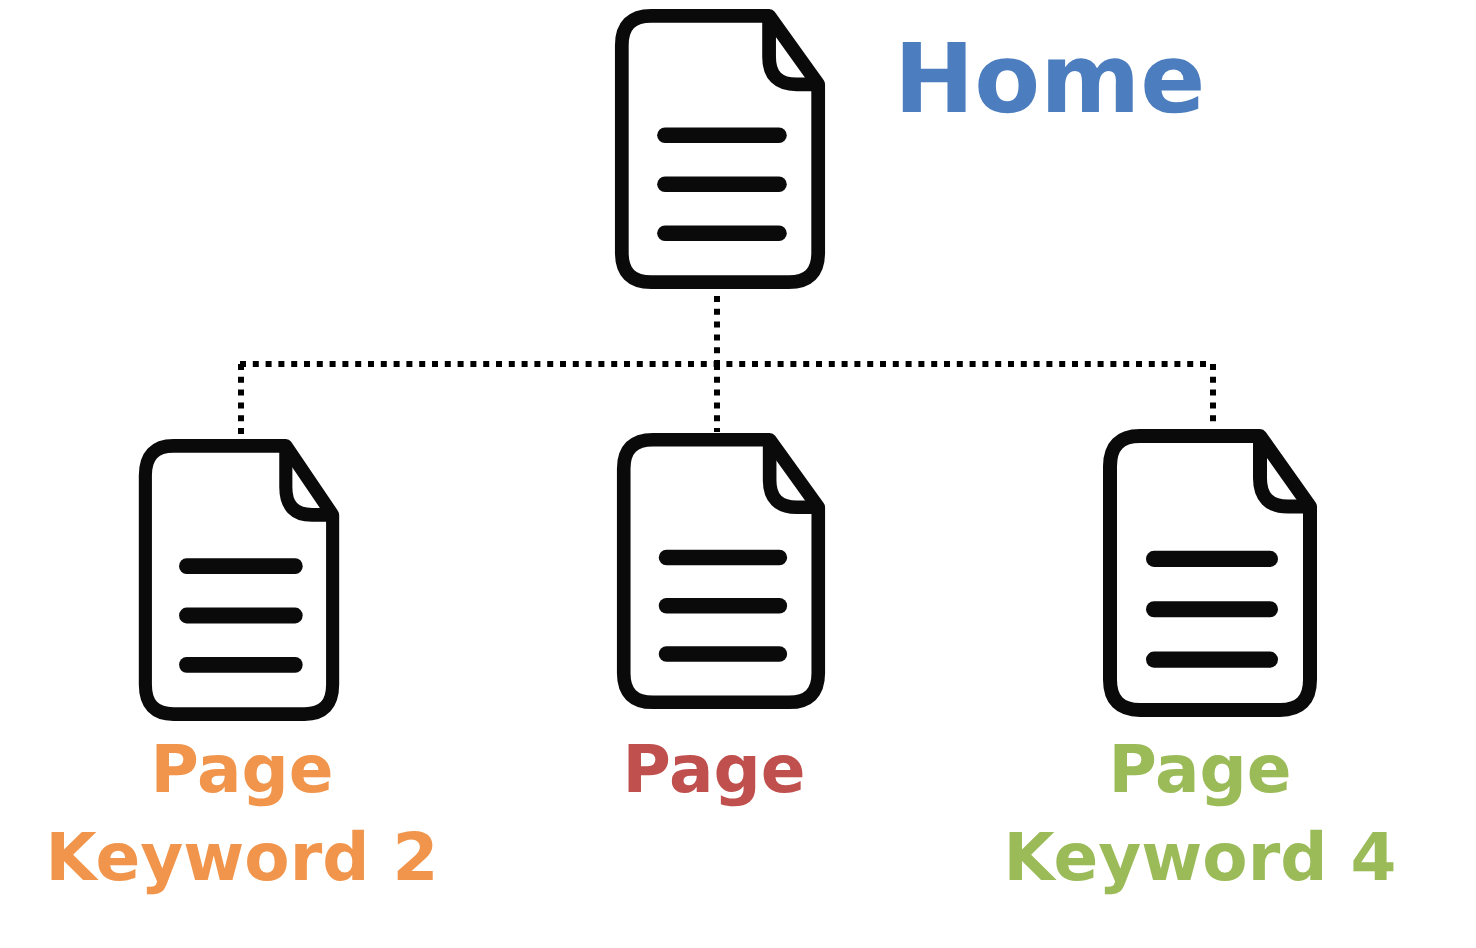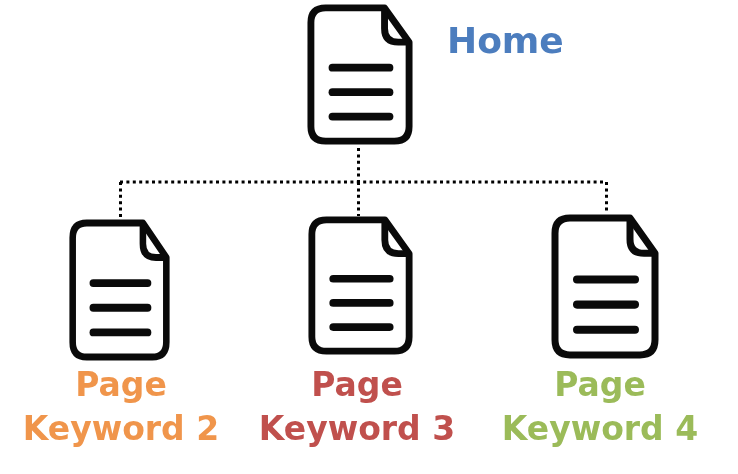--- a/index.html
+++ b/index.html
@@ -15,21 +15,21 @@
   .doc{position:absolute;}
   .doc svg{display:block;width:100%;height:100%;}
   .doc .page{fill:#ffffff;stroke:#0a0a0a;stroke-width:7;stroke-linejoin:round;}
   .doc .flap{fill:none;stroke:#0a0a0a;stroke-width:7;stroke-linejoin:round;}
   .doc .bar{fill:none;stroke:#0a0a0a;stroke-width:8;stroke-linecap:round;}
   .doc-home{left:306px;top:3px;width:108px;height:143px;}
   .doc-p2{left:68px;top:218px;width:103px;height:144px;}
   .doc-p3{left:307px;top:215px;width:107px;height:141px;}
   .doc-p4{left:550px;top:213px;width:110px;height:147px;}
   .label{position:absolute;font-weight:bold;white-space:nowrap;}
-  .label-home{left:447px;top:15px;font-size:36px;line-height:51px;text-align:left;}
+  .label-home{left:447px;top:15px;font-size:48px;line-height:51px;text-align:left;}
   .label-child{width:300px;top:363px;font-size:33px;line-height:44px;text-align:center;}
   .label-p2{left:-29px;}
   .label-p3{left:207px;}
   .label-p4{left:450px;}
 </style>
 </head>
 <body>
 
 <div class="canvas">
 
@@ -85,21 +85,20 @@
     <div>Home</div>
   </div>
 
   <div class="label label-child label-p2" style="color: rgb(240, 149, 75);">
     <div>Page</div>
     <div>Keyword 2</div>
   </div>
 
   <div class="label label-child label-p3" style="color: rgb(192, 80, 77);">
     <div>Page</div>
-    <div>Keyword 3</div>
   </div>
 
   <div class="label label-child label-p4" style="color: rgb(155, 187, 89);">
     <div>Page</div>
     <div>Keyword 4</div>
   </div>
 
 </div>
 
 </body></html>

